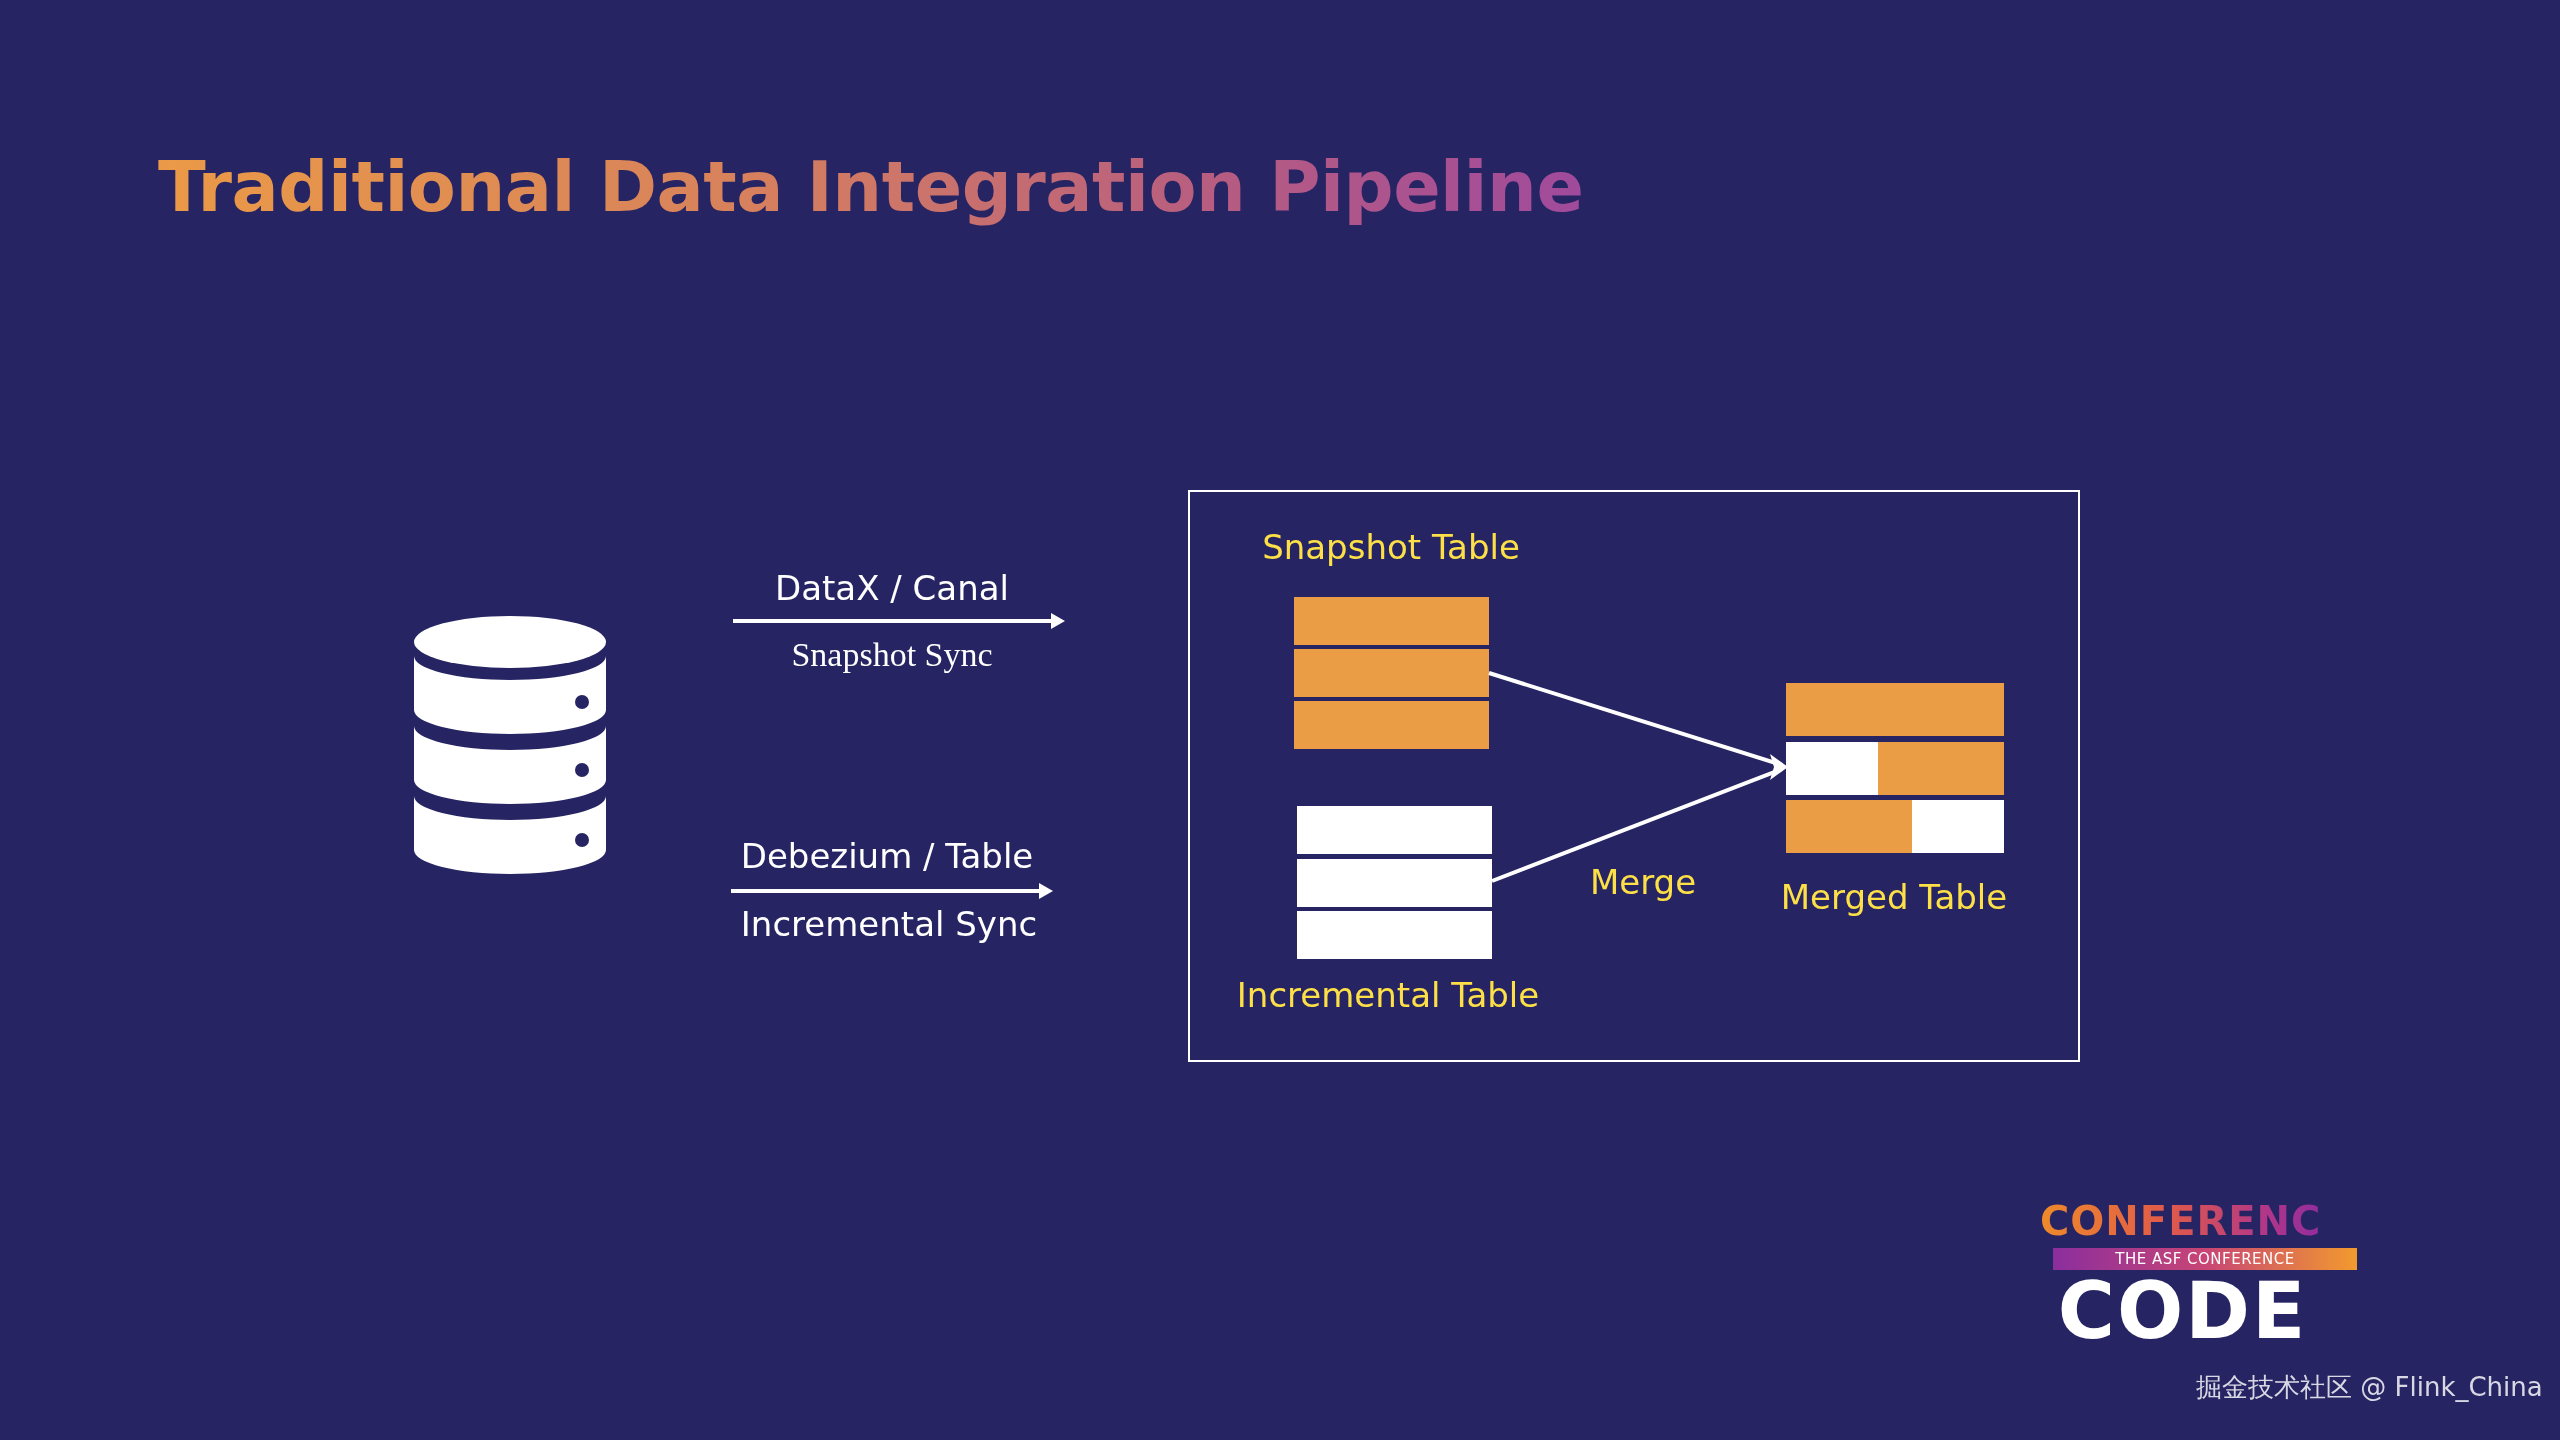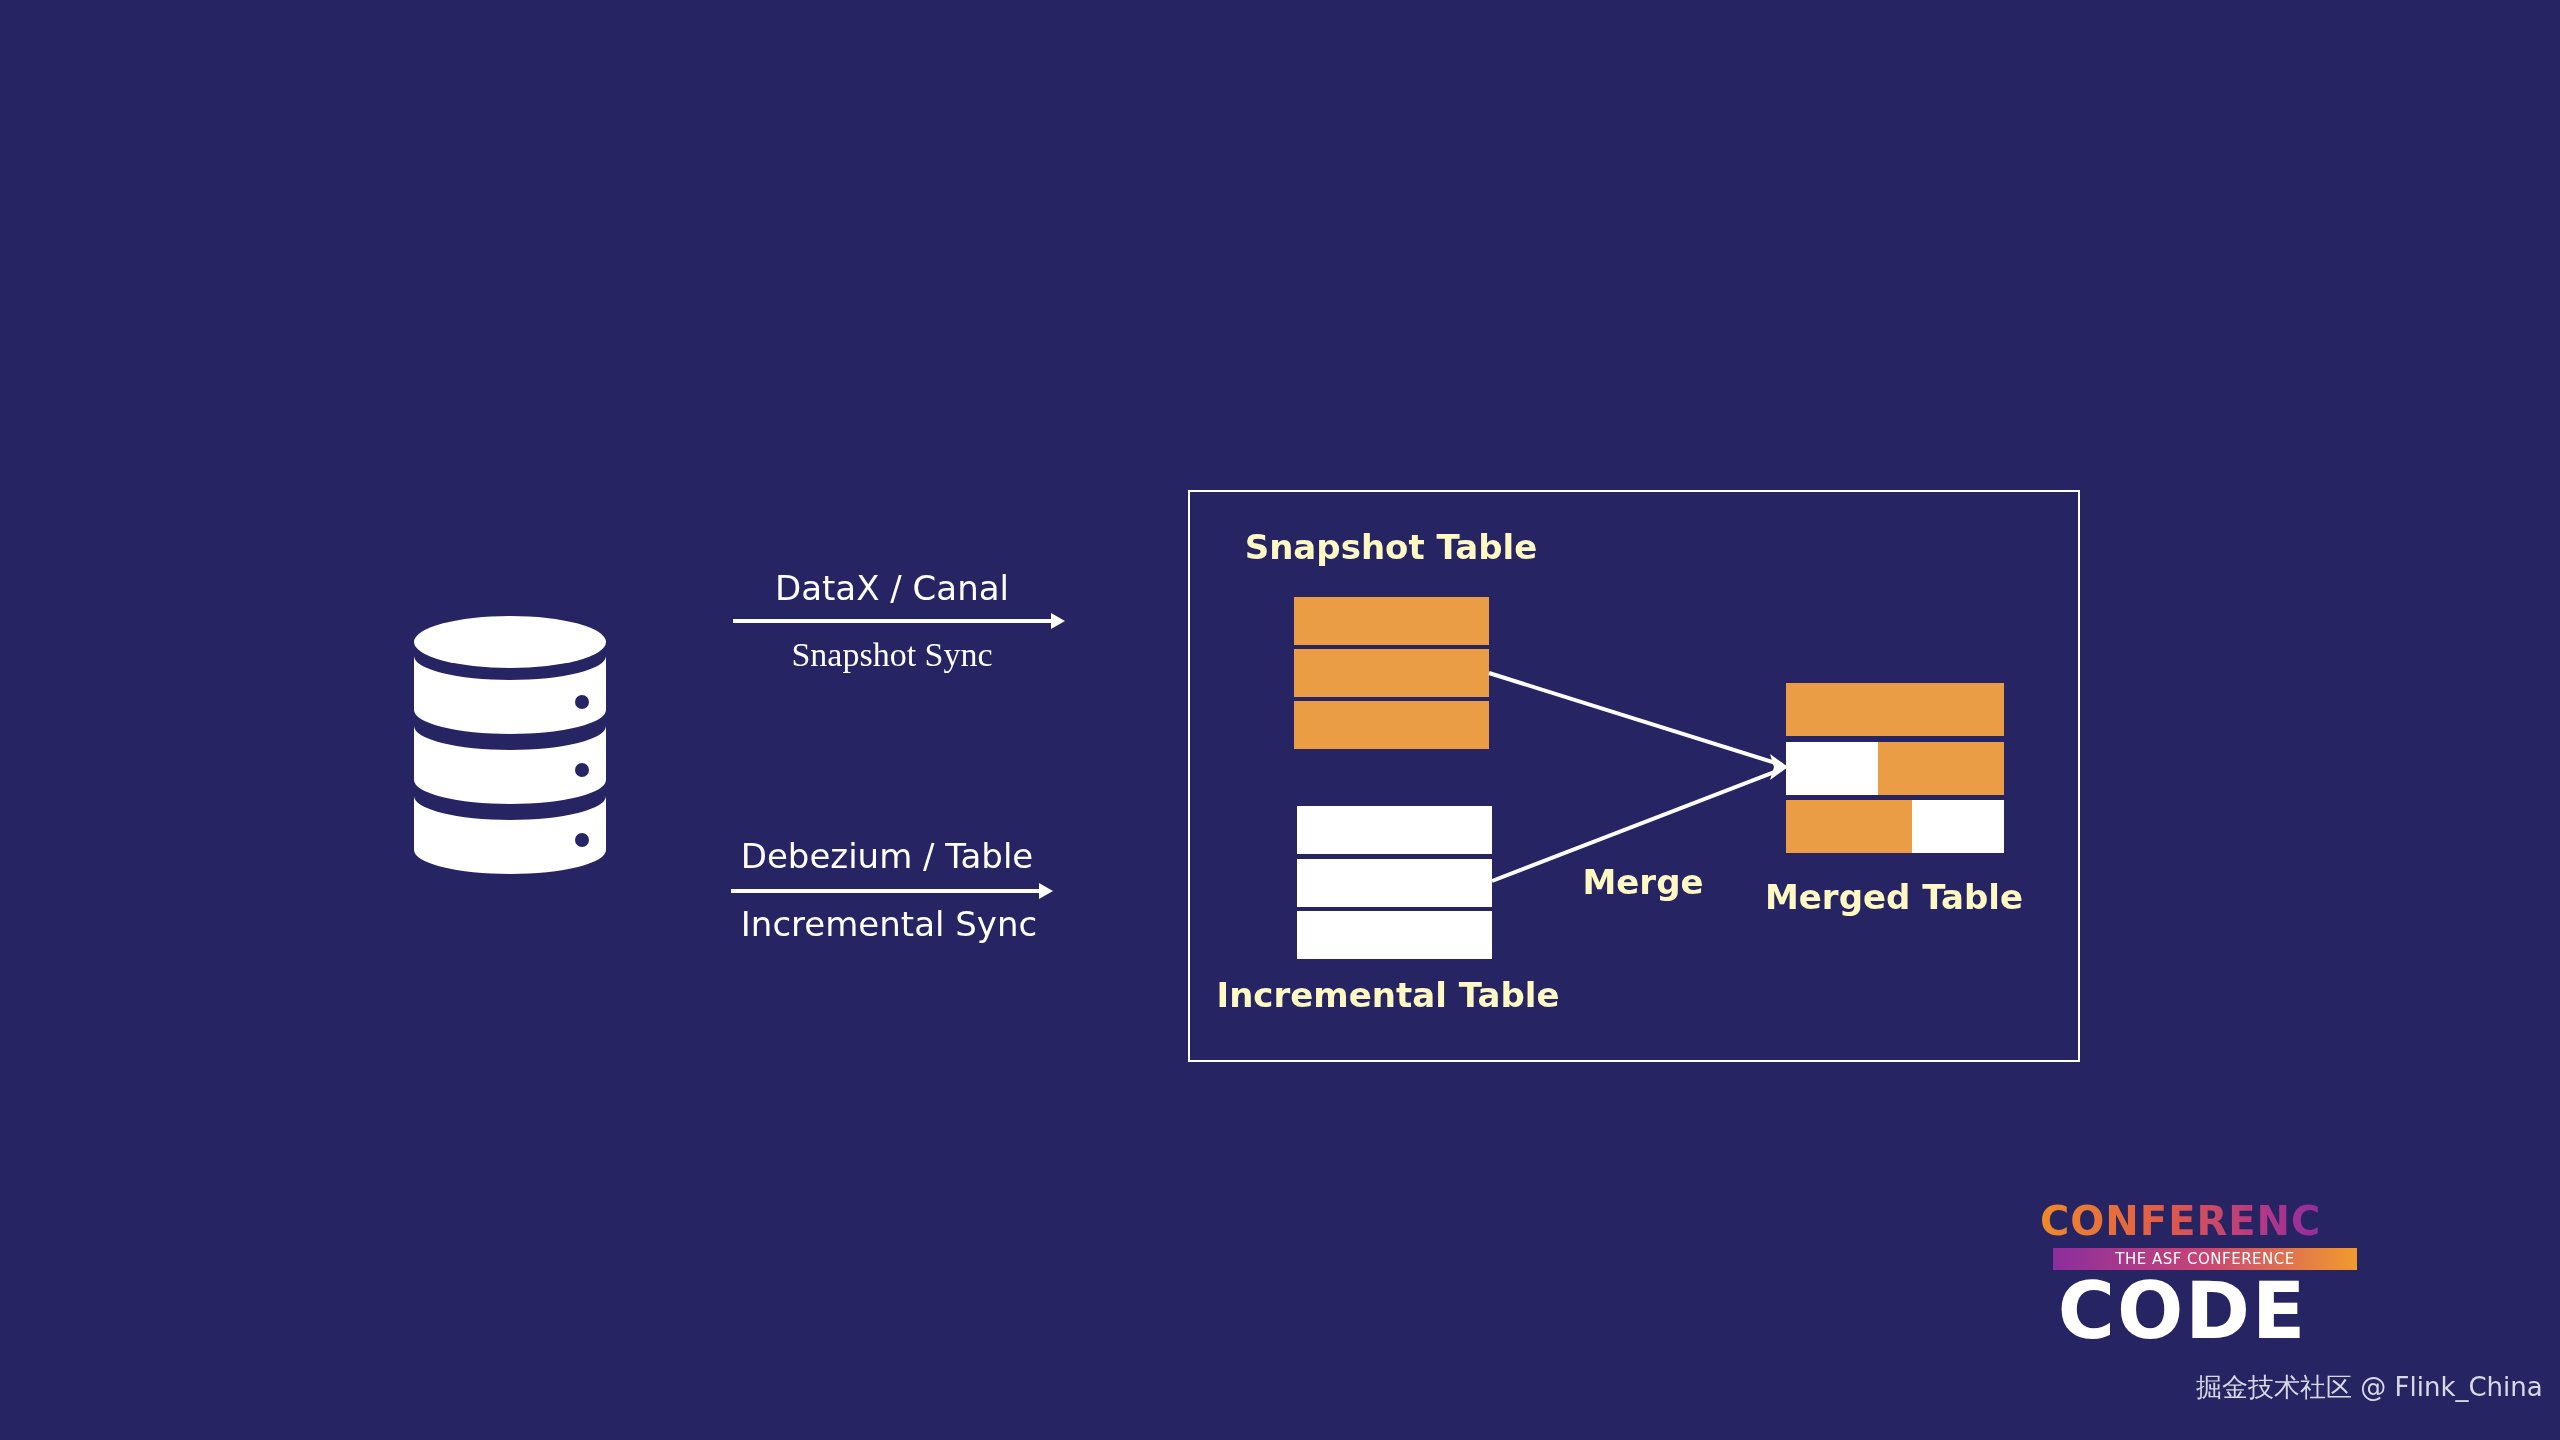--- a/index.html
+++ b/index.html
@@ -63,25 +63,24 @@
       position: absolute;
       left: 1188px;
       top: 490px;
       width: 892px;
       height: 572px;
       border: 2px solid #ffffff;
       box-sizing: border-box;
     }
     .box-label {
       position: absolute;
-      color: #fef9c3;
+      color: #fde047;
       font-size: 34px;
       white-space: nowrap;
       transform: translateX(-50%);
-      font-weight: bold;
     }
     .row {
       position: absolute;
       display: flex;
     }
     .cell-orange { background: #EA9D45; height: 100%; }
     .cell-white { background: #ffffff; height: 100%; }
     .merge-lines {
       position: absolute;
       left: 0;
@@ -146,20 +145,21 @@
       font-size: 26px;
       color: #D8D8E4;
       white-space: nowrap;
     }
   </style>
 </head>
 <body>
 
 <div class="slide">
 
+  <div class="title">Traditional Data Integration Pipeline</div>
 
   <svg class="db-icon" viewBox="0 0 196 272">
 
     <path d="M2 182 L2 236 A96 24 0 0 0 194 236 L194 182 A96 24 0 0 1 2 182 Z" fill="#ffffff"></path>
 
     <path d="M2 112 L2 166 A96 24 0 0 0 194 166 L194 112 A96 24 0 0 1 2 112 Z" fill="#ffffff"></path>
 
     <path d="M2 42 L2 96 A96 24 0 0 0 194 96 L194 42 A96 24 0 0 1 2 42 Z" fill="#ffffff"></path>
 
     <ellipse cx="98" cy="28" rx="96" ry="26" fill="#ffffff"></ellipse>

